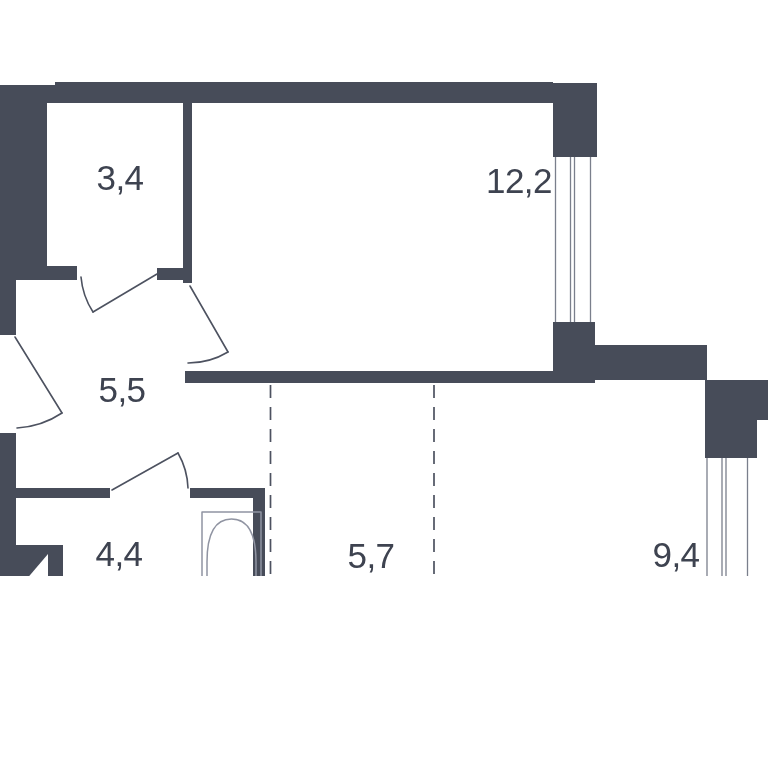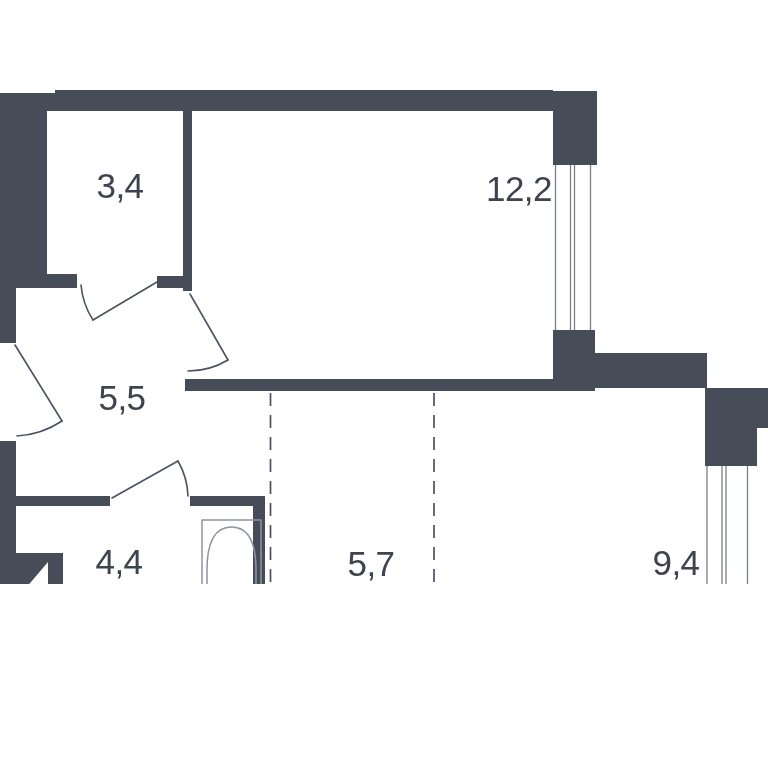--- a/index.html
+++ b/index.html
@@ -1,17 +1,17 @@
 <!DOCTYPE html>
 <html style="--bg: #ffffff; --wall: #474c59; --line: #4d5260; --winline: #7a7f8c; --fixture: #9094a2; --text: #3e4350;"><head>
 <meta charset="utf-8">
 <style>
   html,body{margin:0;padding:0;background:var(--bg,#fff);}
   .stage{position:relative;width:768px;height:576px;background:var(--bg,#fff);overflow:hidden;
-         font-family:"Liberation Sans", sans-serif;margin-top:8px;}
+         font-family:"Liberation Sans", sans-serif;}
   svg{display:block}
   .wall{fill:var(--wall,#474c59);stroke:none}
   .door{fill:none;stroke:var(--line,#4d5260);stroke-width:1.6;stroke-linecap:round}
   .dashline{fill:none;stroke:var(--line,#4d5260);stroke-width:1.7;stroke-dasharray:13 9}
   .win{stroke:var(--winline,#7a7f8c);stroke-width:1.3}
   .fx{fill:none;stroke:var(--fixture,#9094a2);stroke-width:1.5;stroke-linejoin:round;stroke-linecap:round}
   .cut{fill:var(--bg,#fff);stroke:none}
   .lbl{font-size:35px;letter-spacing:-0.5px;fill:var(--text,#3e4350)}
 </style>
 </head>

